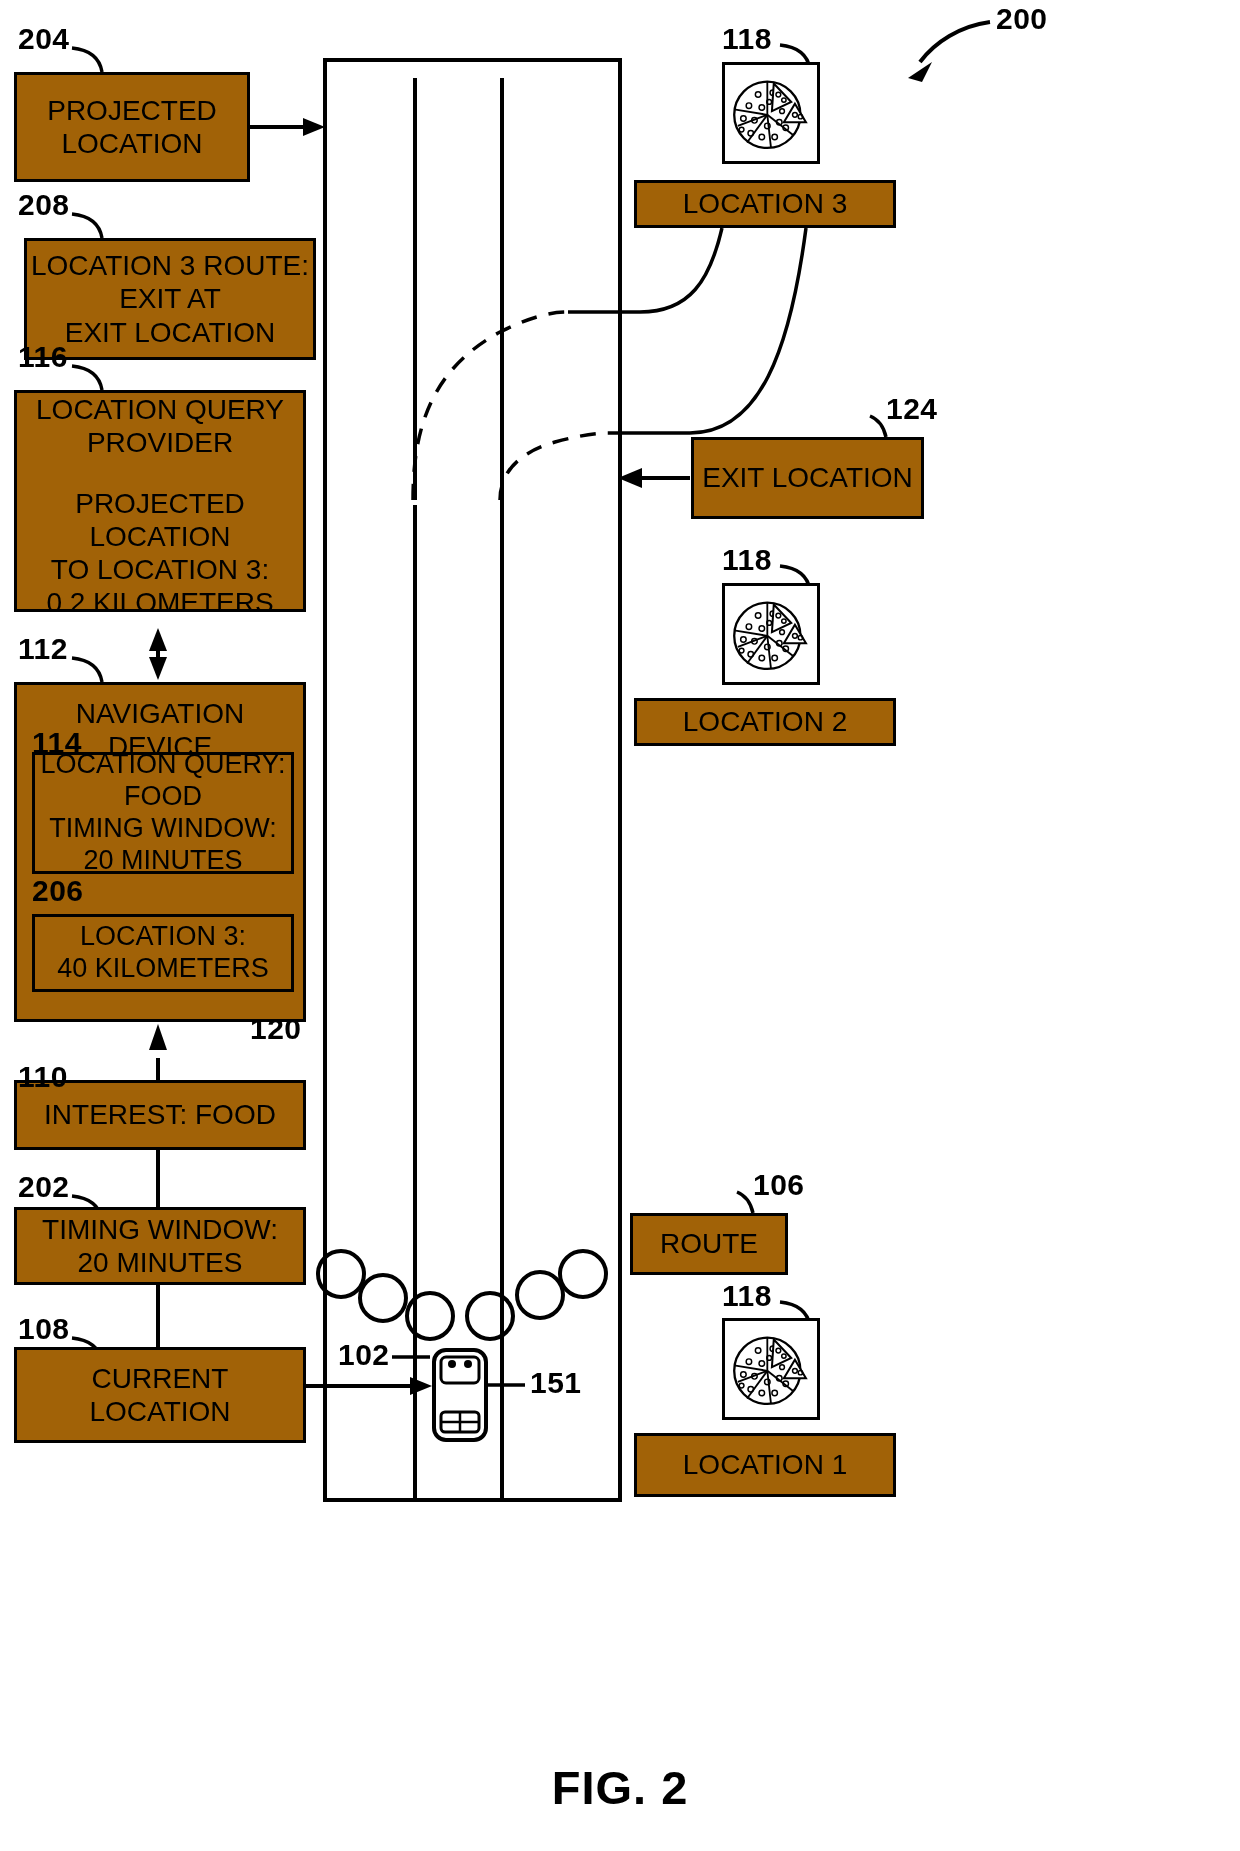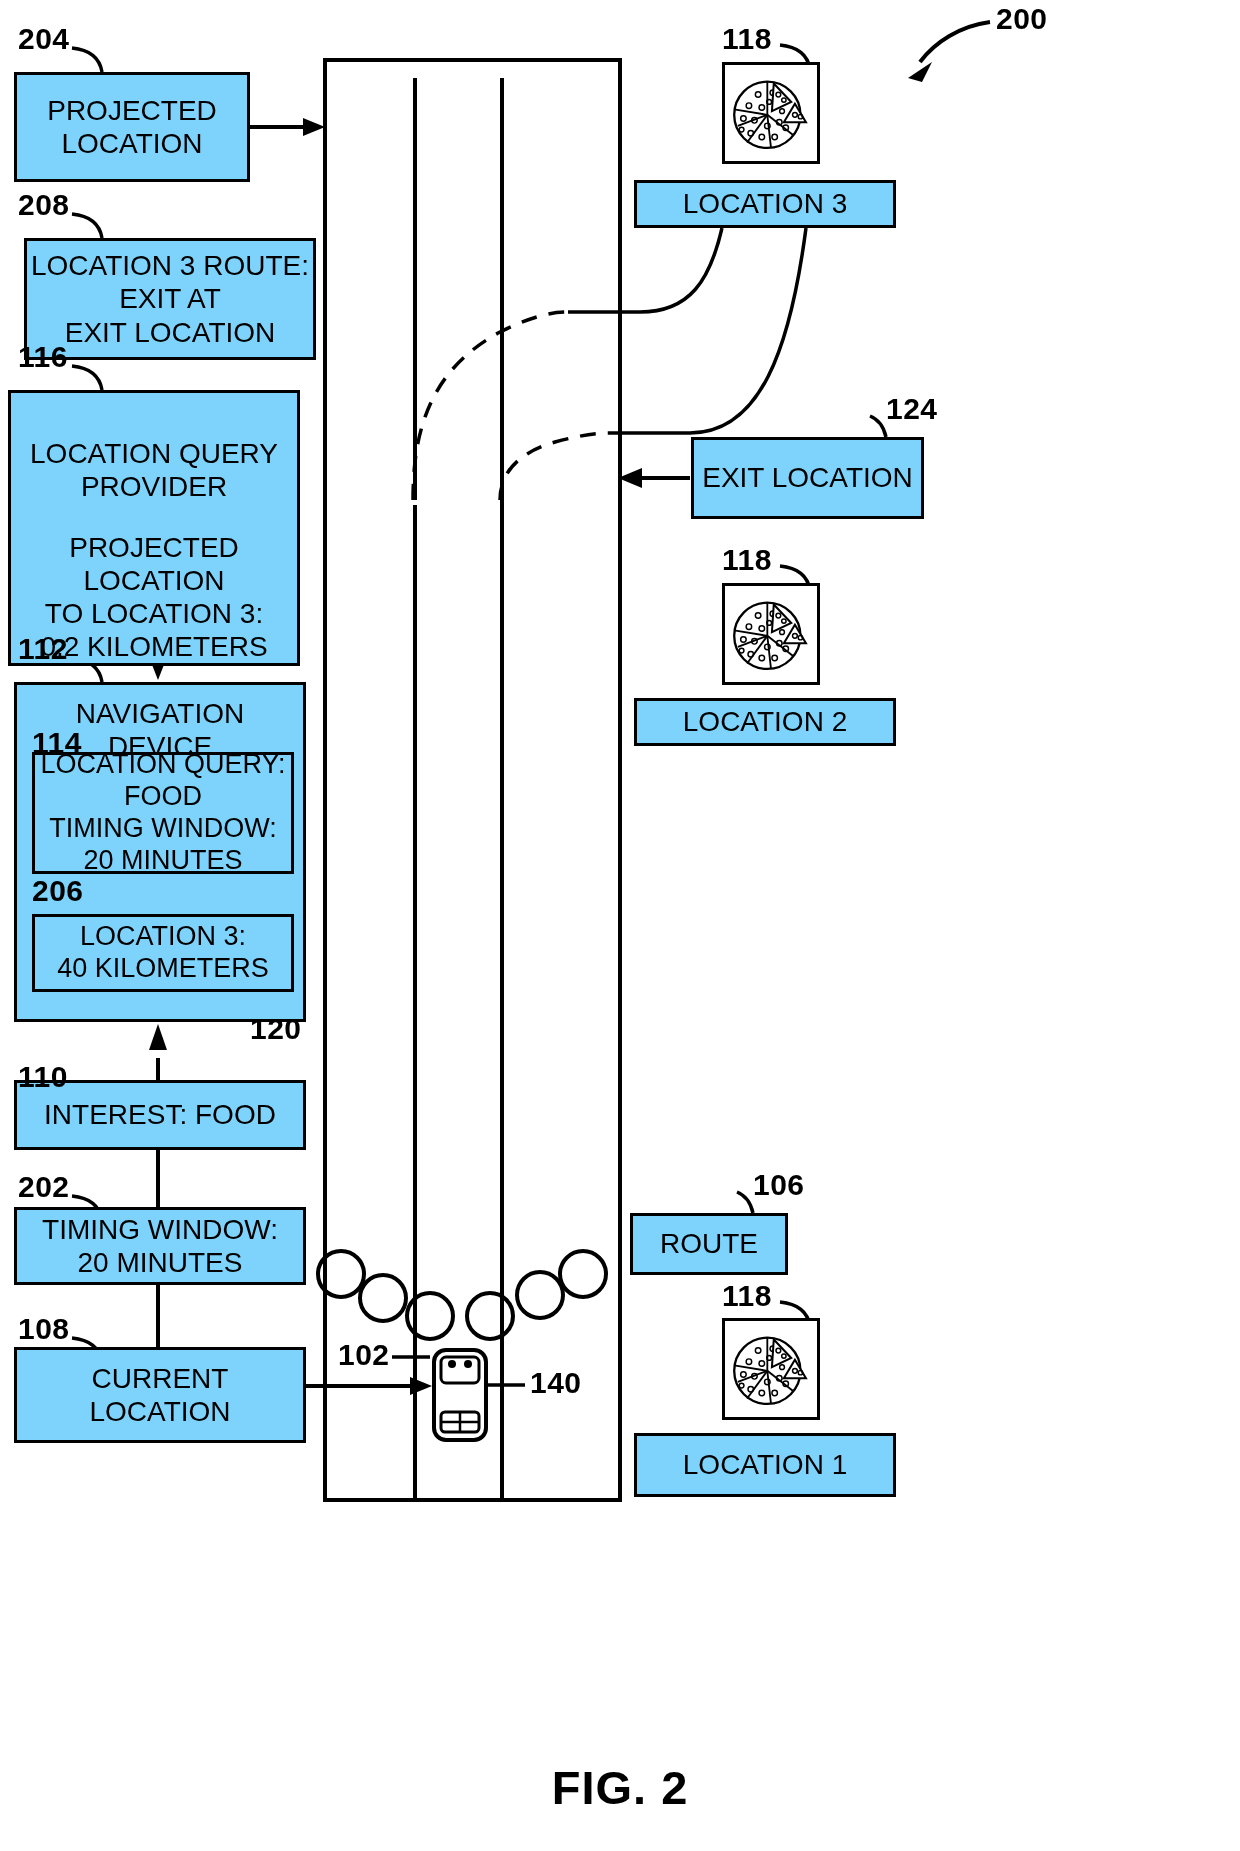--- a/index.html
+++ b/index.html
@@ -5,21 +5,21 @@
   html,body{margin:0;padding:0;background:#fff;}
   body{
     width:1240px;height:1851px;position:relative;overflow:hidden;
     font-family:"Liberation Sans", sans-serif;
     color:#000;
   }
   #stage{position:absolute;left:0;top:0;width:1240px;height:1851px;}
   svg.layer{position:absolute;left:0;top:0;width:1240px;height:1851px;pointer-events:none;}
 
   .box{
-    position:absolute;border:3px solid #000;background:#7dd3fc;
+    position:absolute;border:3px solid #000;background:#a16207;
     display:flex;align-items:center;justify-content:center;
     text-align:center;line-height:1.18;box-sizing:border-box;
   }
   .box .txt{display:block;width:100%;padding:0 4px;box-sizing:border-box;}
   .t28{font-size:28px;}
   .t27{font-size:27px;}
 
   .refnum{
     position:absolute;font-weight:bold;font-size:30px;letter-spacing:0.5px;
     font-family:"Liberation Sans", sans-serif;
@@ -279,21 +279,21 @@
     <span class="txt t28" style="white-space:pre-line;">PROJECTED
 LOCATION</span>
   </div>
 
   <div class="box" style="left:14px;top:238px;width:292px;height:122px;margin-left:10px;">
     <span class="txt t28" style="white-space:pre-line;">LOCATION 3 ROUTE:
 EXIT AT
 EXIT LOCATION</span>
   </div>
 
-  <div class="box" style="left:8px;top:390px;width:292px;height:276px;flex-direction:column;justify-content:flex-end;padding-top:10px;">
+  <div class="box" style="left:14px;top:390px;width:292px;height:222px;flex-direction:column;justify-content:center;padding-top:10px;">
     <span class="txt t28" style="white-space:pre-line;">LOCATION QUERY
 PROVIDER</span>
     <span class="txt t28" style="white-space:pre-line;margin-top:28px;">PROJECTED
 LOCATION
 TO LOCATION 3:
 0.2 KILOMETERS</span>
   </div>
 
   <div class="box" style="left:14px;top:682px;width:292px;height:340px;flex-direction:column;justify-content:flex-start;padding-top:12px;align-items:center;">
     <span class="txt t28">NAVIGATION DEVICE</span>
@@ -356,18 +356,18 @@
   <div class="refnum" style="left:18px;top:1170px;">202</div>
   <div class="refnum" style="left:18px;top:1312px;">108</div>
 
   <div class="refnum" style="left:722px;top:22px;">118</div>
   <div class="refnum" style="left:722px;top:543px;">118</div>
   <div class="refnum" style="left:722px;top:1279px;">118</div>
 
   <div class="refnum" style="left:886px;top:392px;">124</div>
   <div class="refnum" style="left:753px;top:1168px;">106</div>
   <div class="refnum" style="left:338px;top:1338px;">102</div>
-  <div class="refnum" style="left:530px;top:1366px;">140</div>
+  <div class="refnum" style="left:530px;top:1366px;">151</div>
   <div class="refnum" style="left:996px;top:2px;">200</div>
 
   <div class="figlabel" style="left:0;top:1760px;width:1240px;">FIG. 2</div>
 
 </div>
 
 </body></html>

